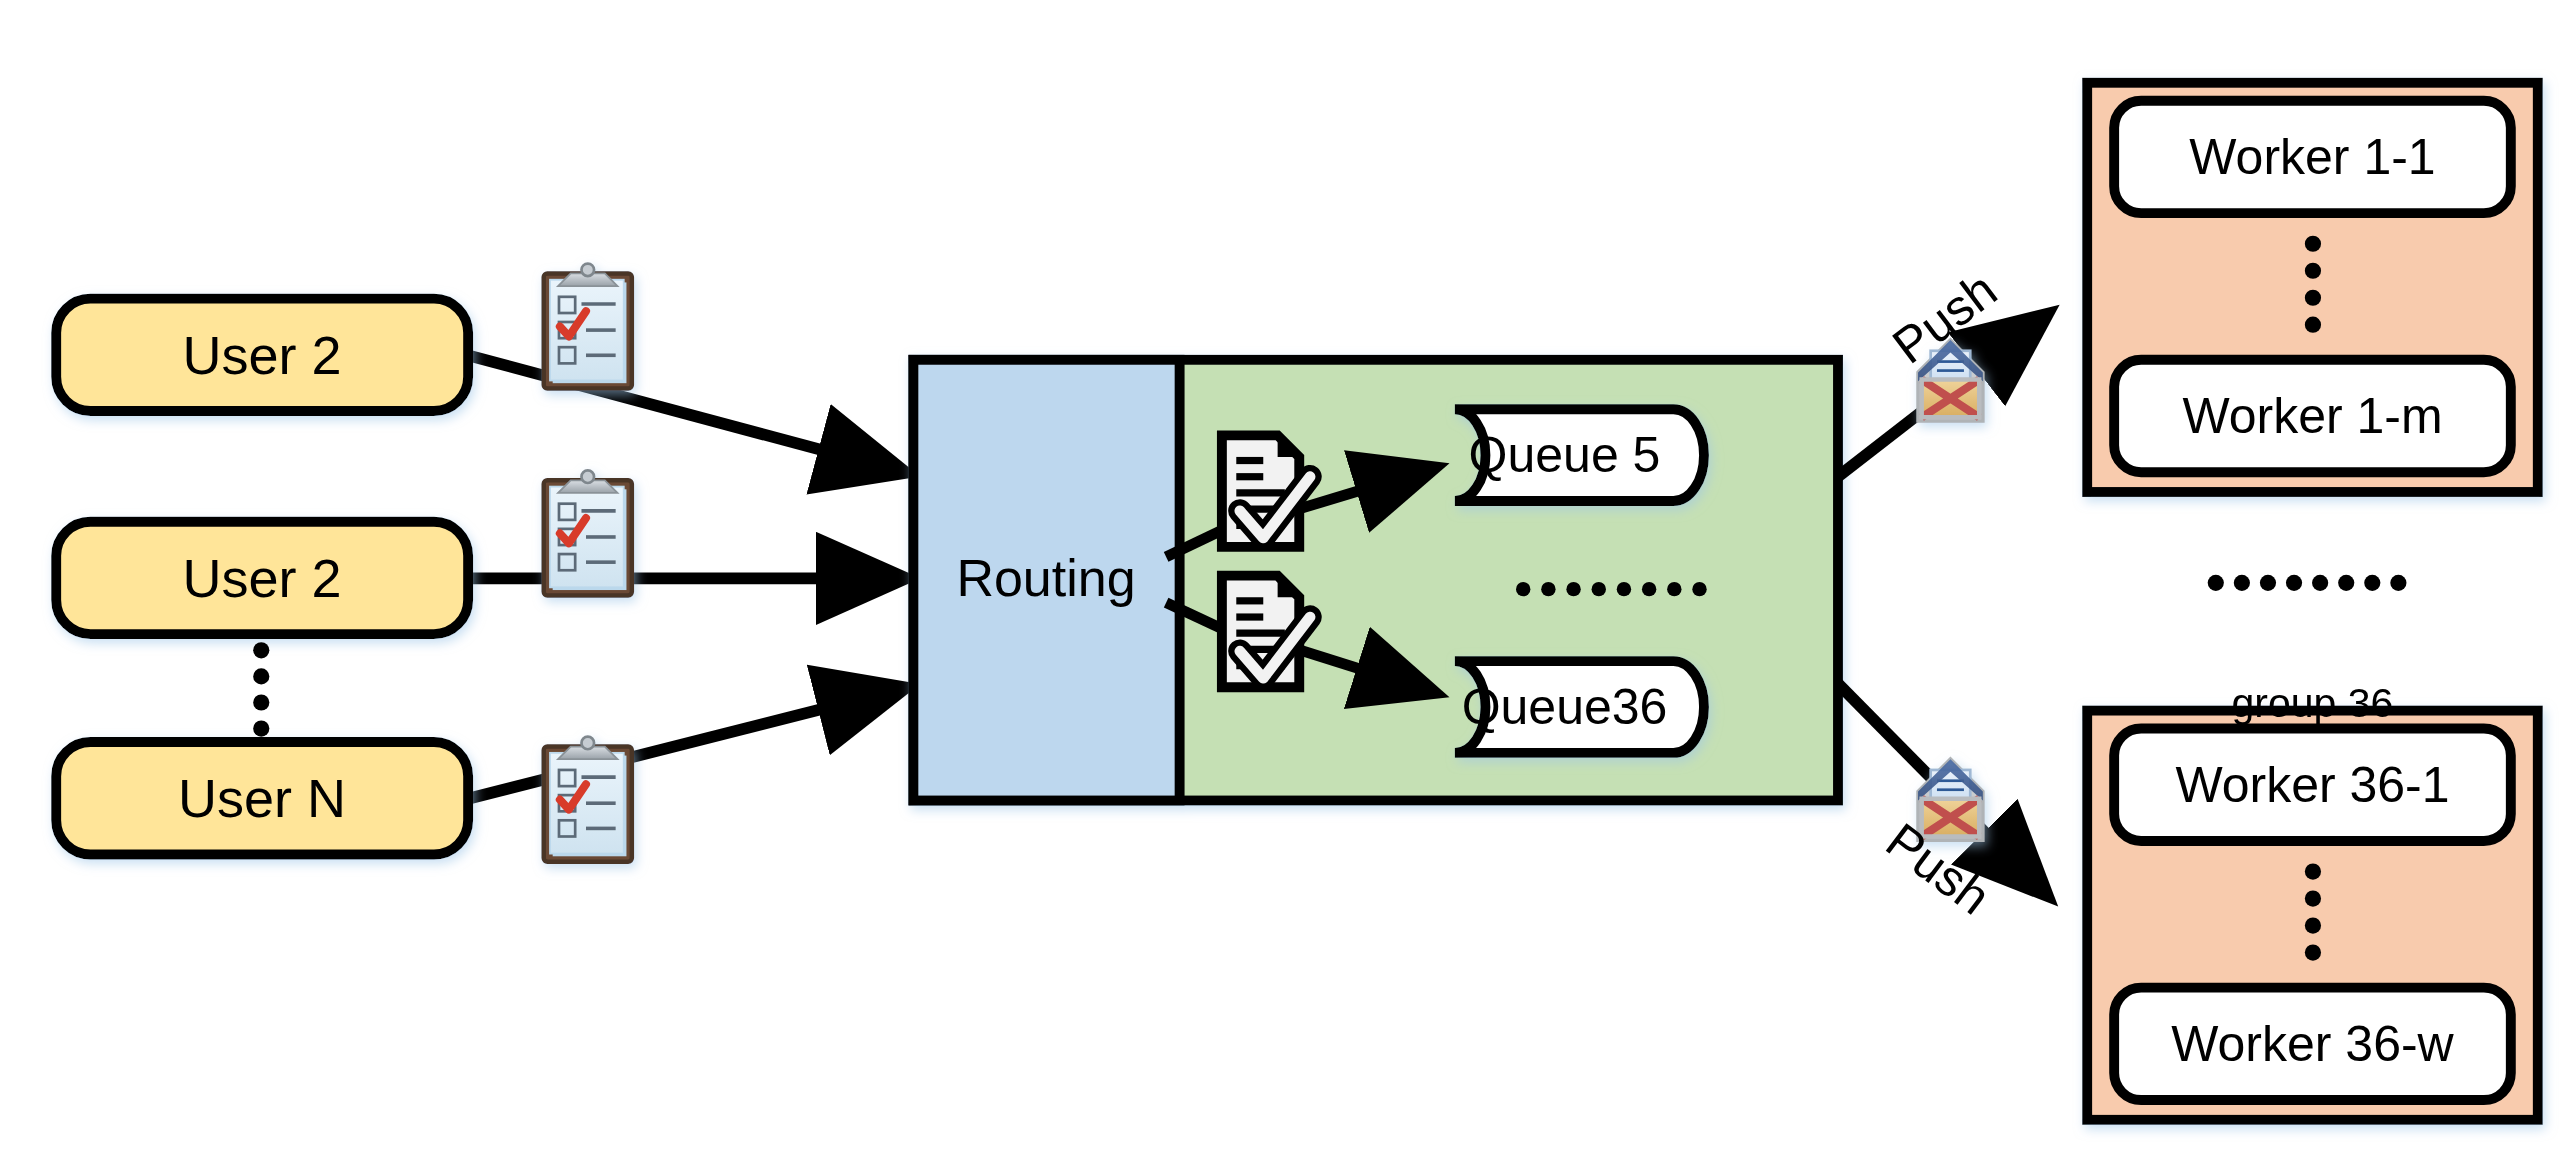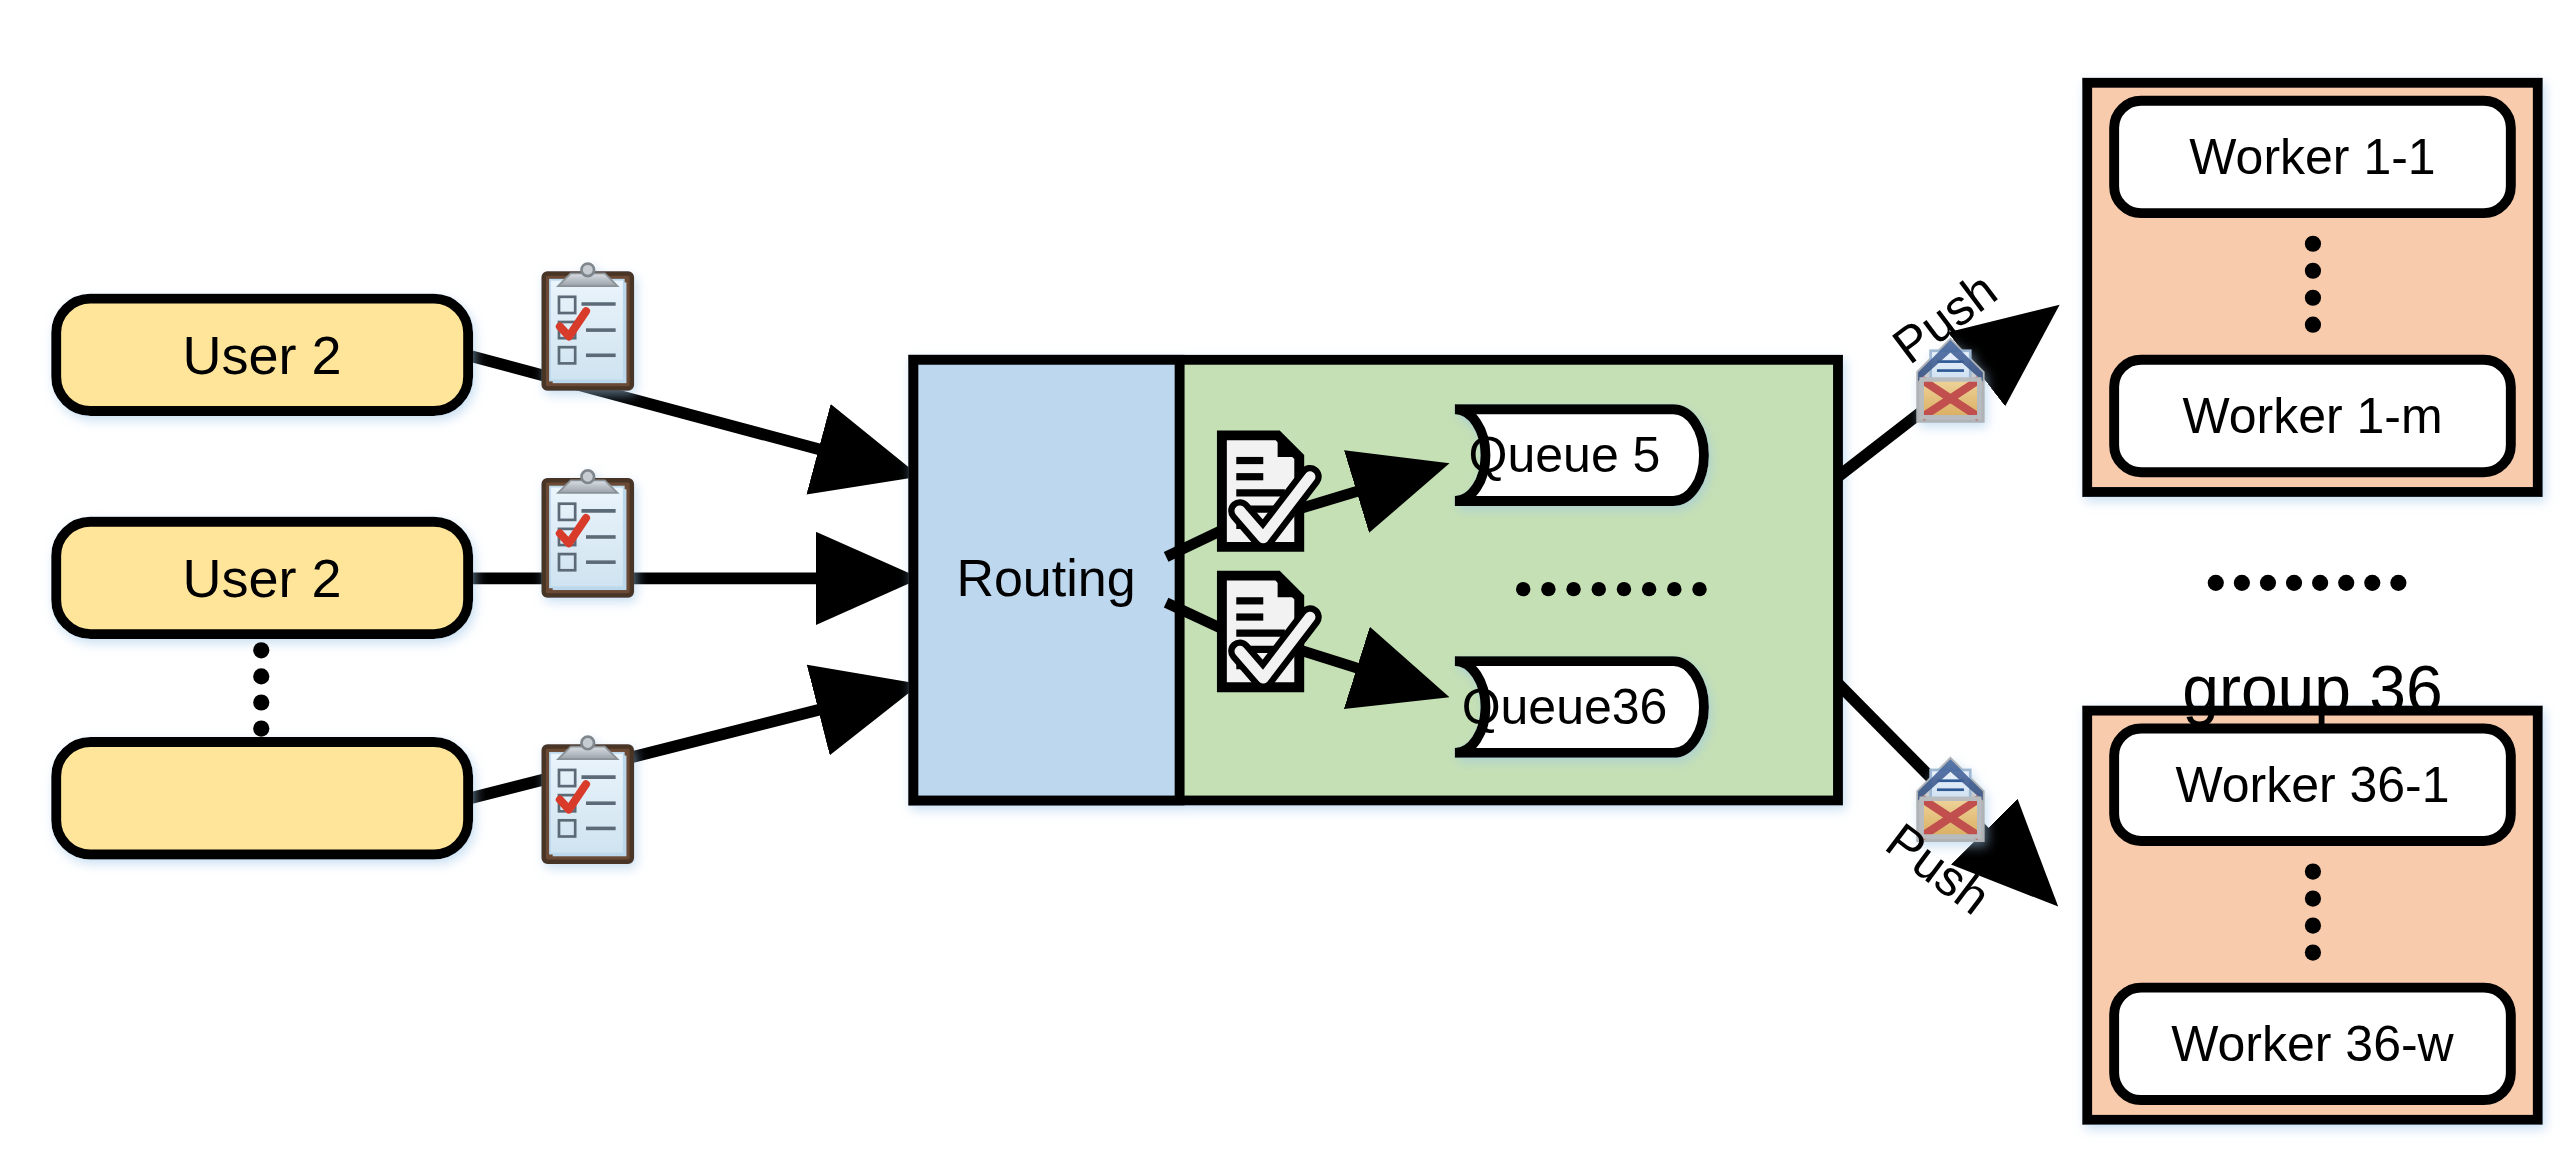--- a/index.html
+++ b/index.html
@@ -242,30 +242,31 @@
         <circle cx="2550" cy="648" r="9"></circle>
       <circle cx="2579" cy="648" r="9"></circle>
         <circle cx="2608" cy="648" r="9"></circle>
       <circle cx="2637" cy="648" r="9"></circle>
         <circle cx="2666" cy="648" r="9"></circle>
     </g>
   </svg>
 
   <div class="lbl" style="left:56px;top:299px;width:412px;height:112px;font-size:54px;">User 2</div>
   <div class="lbl" style="left:56px;top:522px;width:412px;height:112px;font-size:54px;">User 2</div>
+  <div class="lbl" style="left:56px;top:742px;width:412px;height:112px;font-size:54px;">User N</div>
 
   <div class="lbl" style="left:913px;top:540px;width:266px;height:76px;font-size:52px;">Routing</div>
 
   <div class="lbl" style="left:1455px;top:409px;width:219px;height:92px;font-size:50px;">Queue 5</div>
   <div class="lbl" style="left:1455px;top:661px;width:219px;height:92px;font-size:50px;">Queue36</div>
 
   <div class="lbl" style="left:1850px;top:286px;width:189px;height:63px;font-size:50px;transform:rotate(-37deg);">Push</div>
   <div class="lbl" style="left:1844px;top:837px;width:189px;height:63px;font-size:50px;transform:rotate(37deg);">Push</div>
 
   <div class="lbl" style="left:2114px;top:101px;width:397px;height:112px;font-size:50px;">Worker 1-1</div>
   <div class="lbl" style="left:2114px;top:360px;width:397px;height:112px;font-size:50px;">Worker 1-m</div>
 
-  <div class="lbl" style="left:2087px;top:653px;width:451px;height:72px;font-size:66px;">group 36</div>
+  <div class="lbl" style="left:2087px;top:667px;width:451px;height:72px;font-size:41px;">group 36</div>
   <div class="lbl" style="left:2114px;top:729px;width:397px;height:112px;font-size:50px;">Worker 36-1</div>
   <div class="lbl" style="left:2114px;top:988px;width:397px;height:112px;font-size:50px;">Worker 36-w</div>
 
 </div>
 
 
 </body></html>

